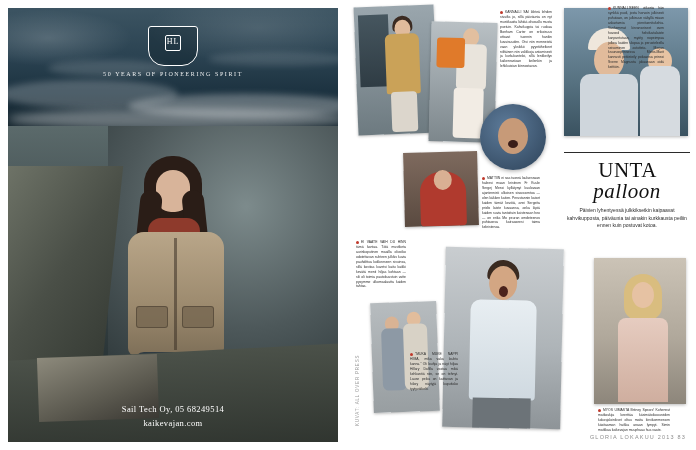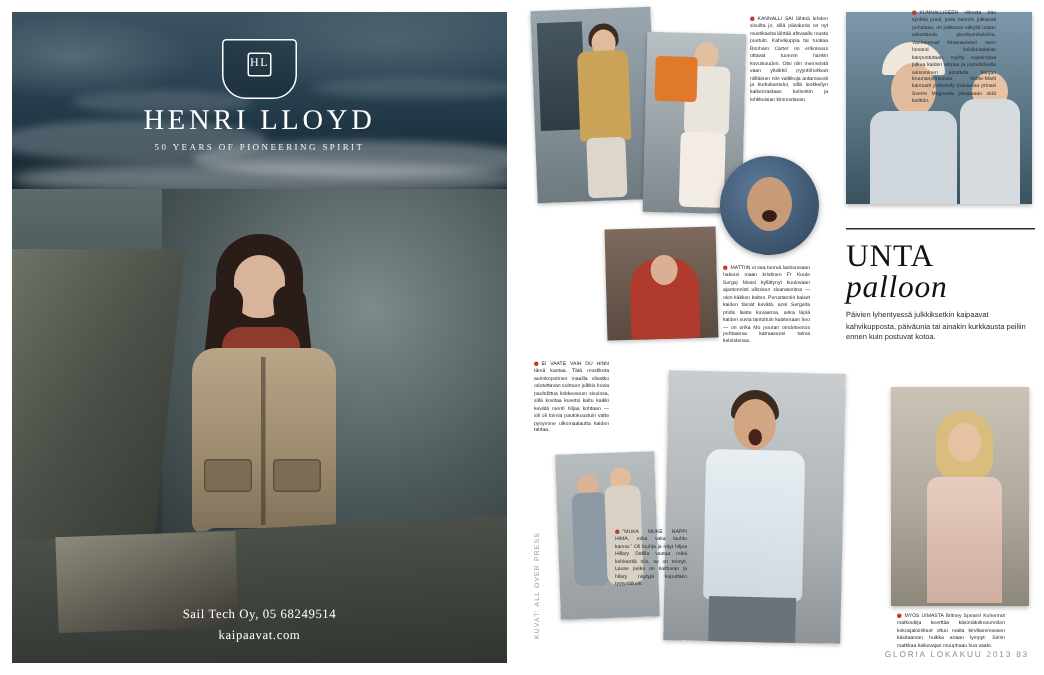--- a/index.html
+++ b/index.html
@@ -424,20 +424,21 @@
   .t-right1 { left: 260px; top: 6px; width: 56px; }
   .t-mid { left: 134px; top: 176px; width: 58px; }
   .t-left { left: 8px; top: 240px; width: 50px; }
   .t-quote { left: 62px; top: 352px; width: 48px; }
   .t-bottomright { left: 250px; top: 408px; width: 72px; }
 
   .headline {
     position: absolute;
     left: 216px; top: 160px;
     width: 126px;
+    text-align: center;
   }
   .headline .h-main {
     font-family: "Liberation Serif", serif;
     font-size: 21px;
     letter-spacing: 0.5px;
     color: #111111;
     line-height: 1;
   }
   .headline .h-main .ital {
     font-style: italic;
@@ -468,21 +469,20 @@
       <div class="wave w4"></div>
       <div class="wave w1"></div>
       <div class="wave w2"></div>
       <div class="wave w5"></div>
     </div>
 
     <div class="ad-logo-block">
       <div class="crest">
         <div class="crest-letters">HL</div>
       </div>
-      <div class="ad-brand">HENRI LLOYD</div>
       <div class="ad-tagline">50 YEARS OF PIONEERING SPIRIT</div>
     </div>
 
     <div class="ad-photo">
       <div class="sky-bg"></div>
       <div class="rock-left"></div>
       <div class="model">
         <div class="m-hair"></div>
         <div class="m-face"></div>
         <div class="m-hair-front"></div>
@@ -493,21 +493,21 @@
           <div class="m-pocket-r"></div>
         </div>
         <div class="m-legs"></div>
       </div>
       <div class="rock-bottom"></div>
       <div class="rock-block"></div>
     </div>
 
     <div class="ad-footer">
       <div class="ad-phone">Sail Tech Oy, 05 68249514</div>
-      <div class="ad-url">kaipaavat.com</div>
+      <div class="ad-url">kaikevajan.com</div>
     </div>
   </div>
 
   <div class="right-page">
 
     <div class="paparazzi-label">paparazzi</div>
 
     <div class="photo p-street">
       <div class="door"></div>
       <div class="woman-hair"></div>

